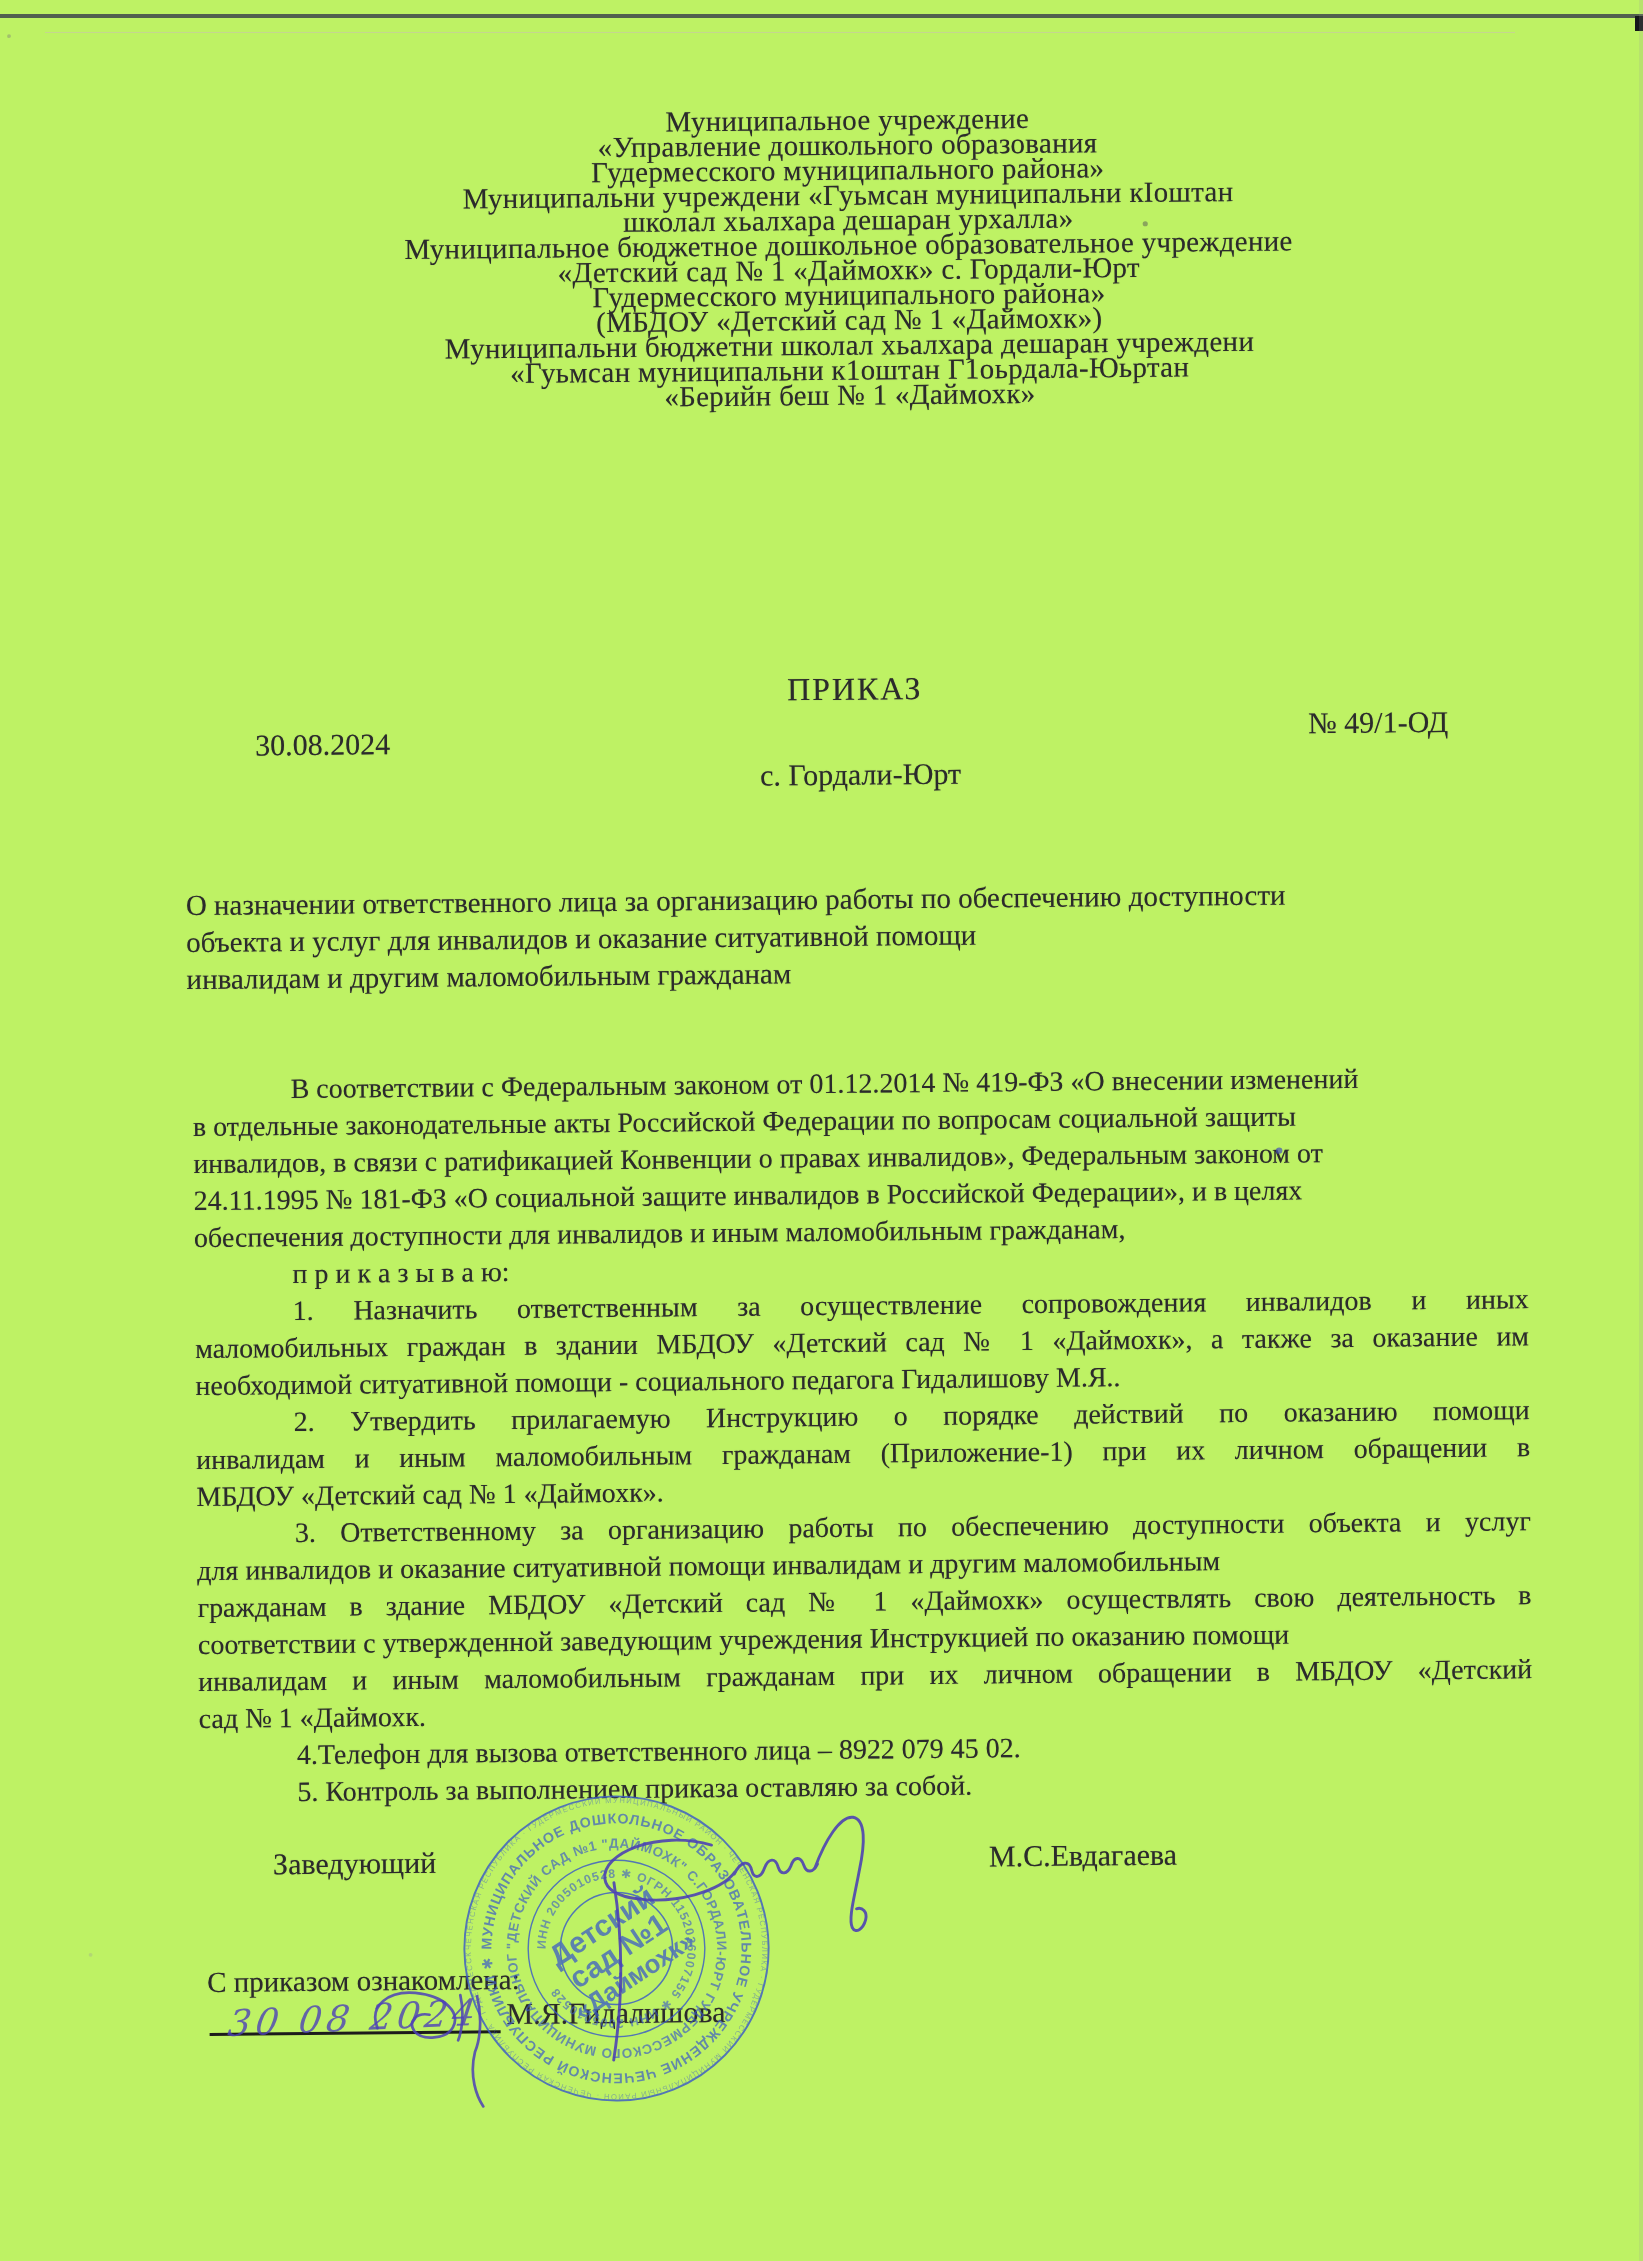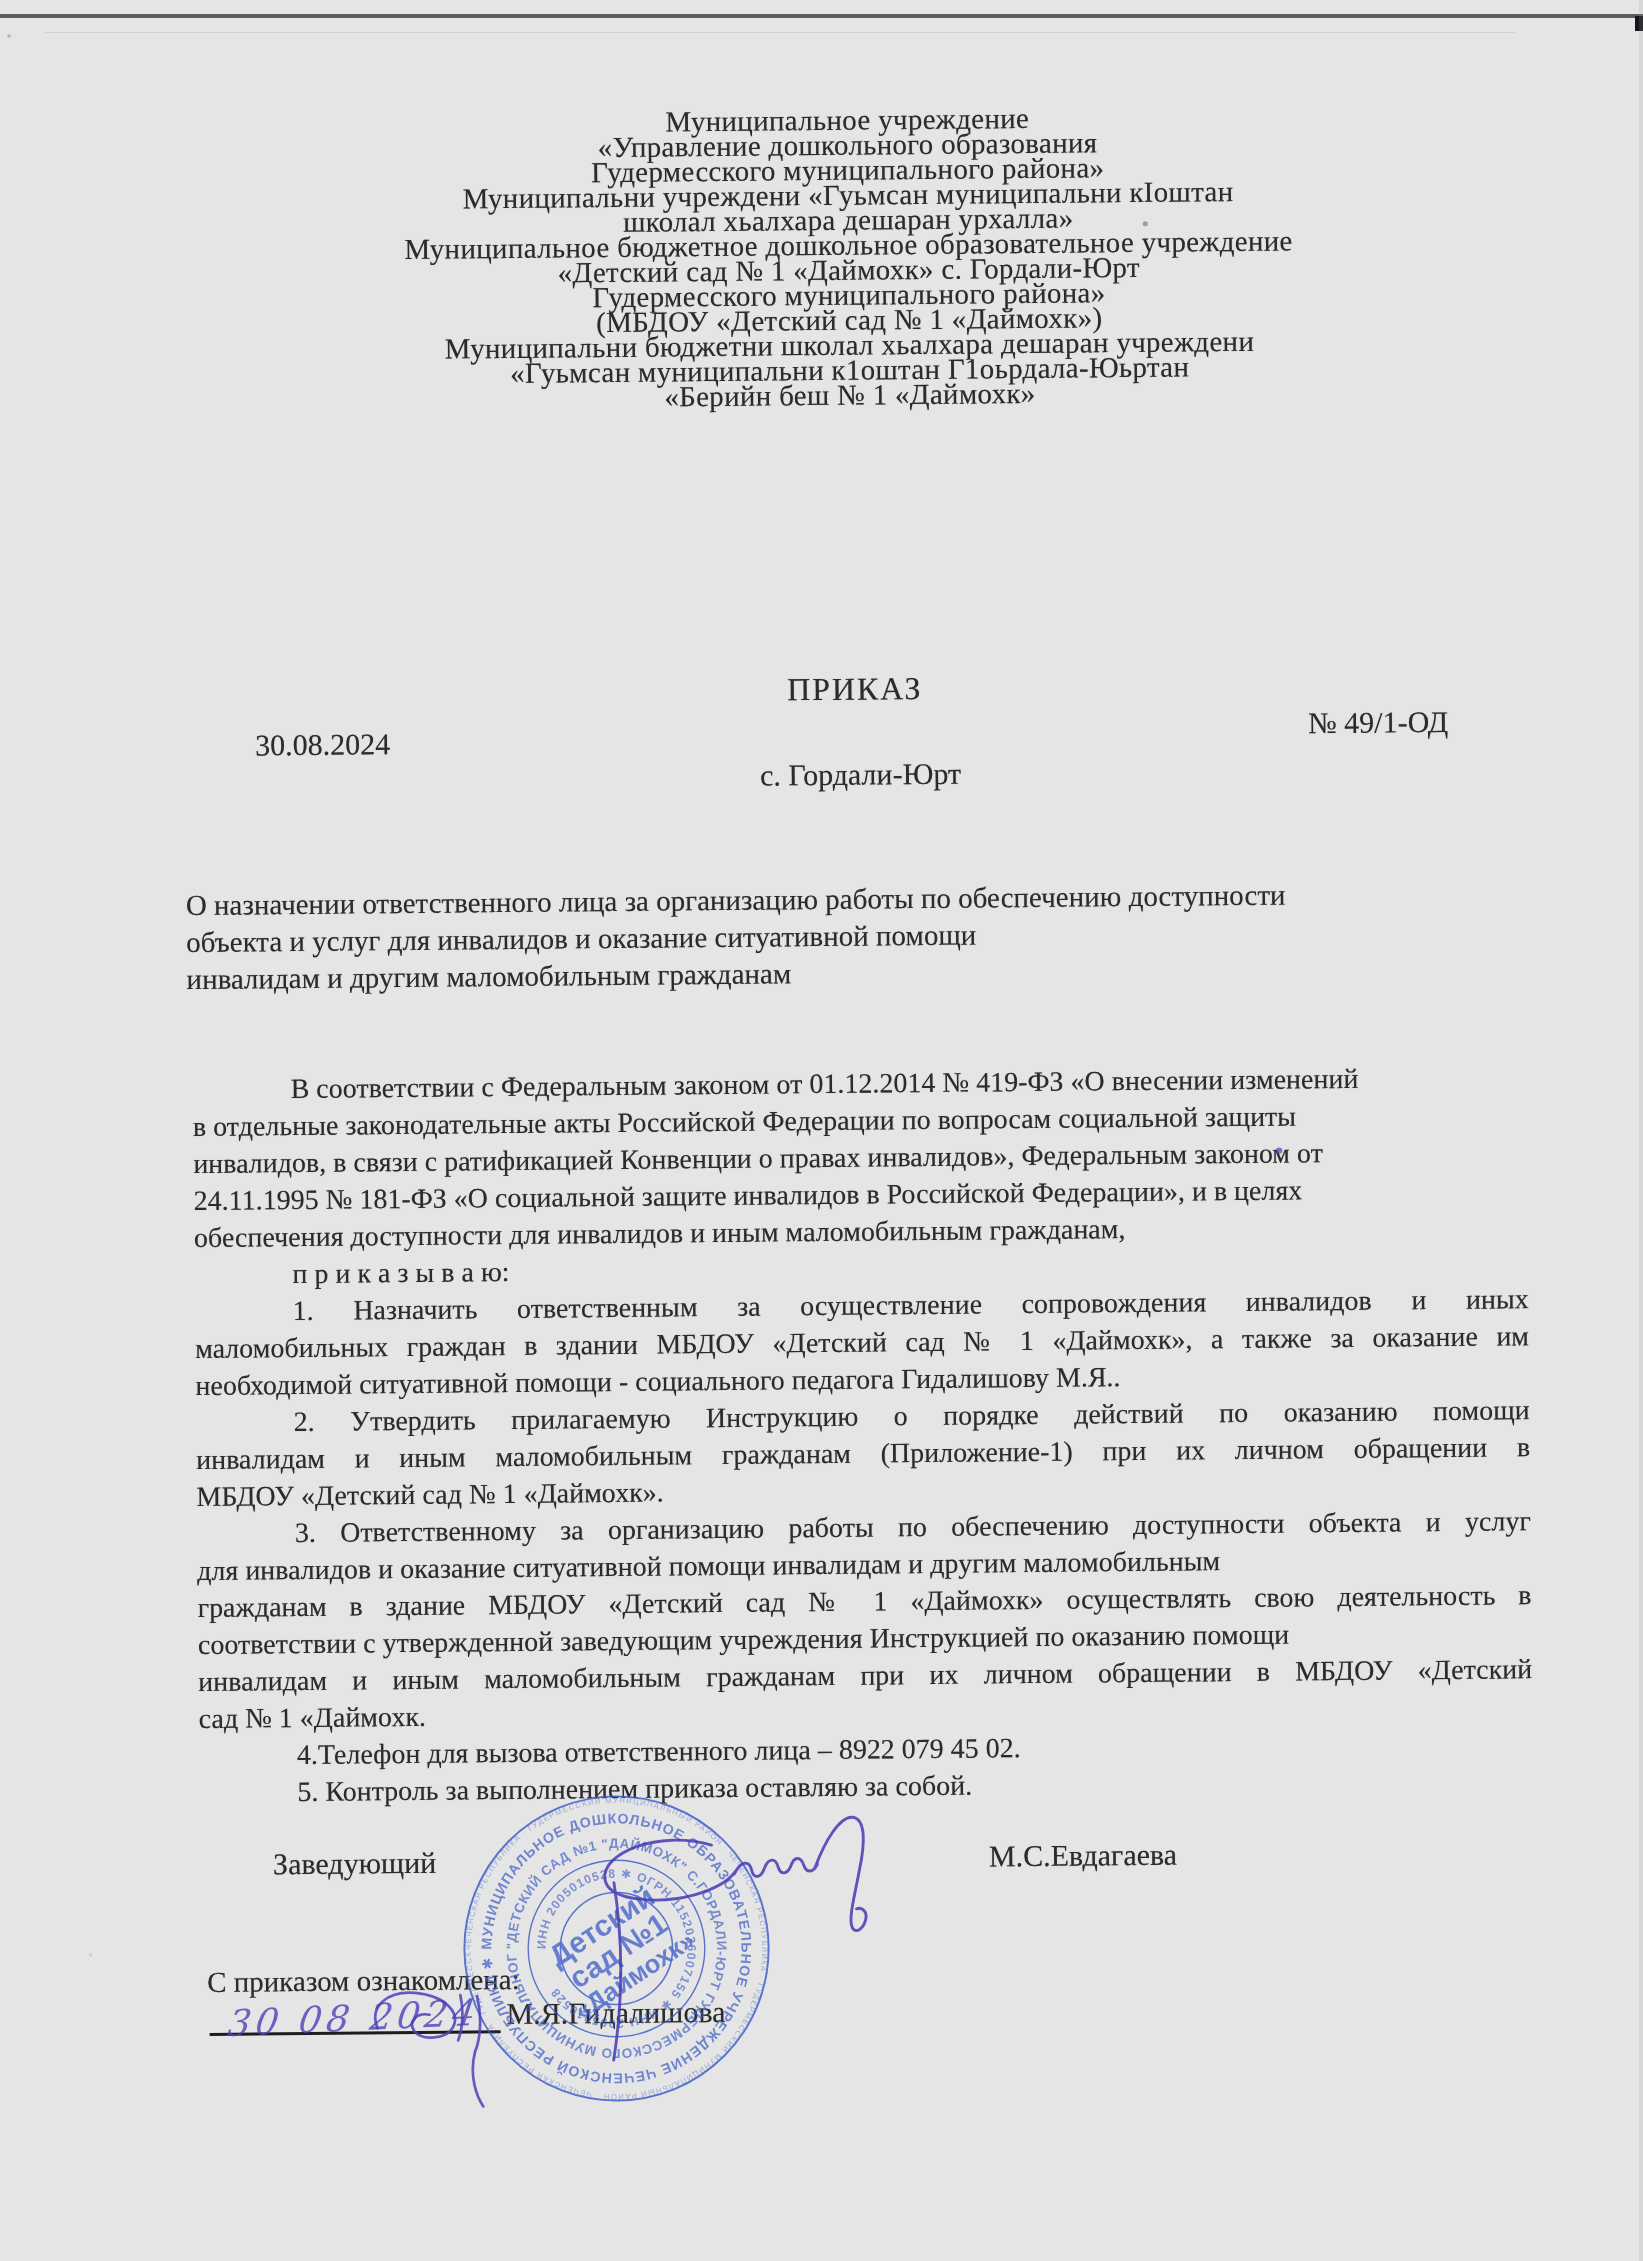--- a/index.html
+++ b/index.html
@@ -1,19 +1,19 @@
 <!DOCTYPE html>
 <html style="font-size:10.3px"><head>
 <meta charset="utf-8">
 <style>
   html,body{margin:0;padding:0;background:#777;}
   .page{
     position:relative;
     width:1644px;height:2261px;
-    background:#e5e5e5;
+    background:#bef264;
     overflow:hidden;
     font-family:"Liberation Serif","DejaVu Serif",serif;
     color:#2b2b2b;
   }
   .content{
     position:absolute;inset:0;
     transform:rotate(-0.55deg);
     transform-origin:50% 50%;
   }
   .abs{position:absolute;}

